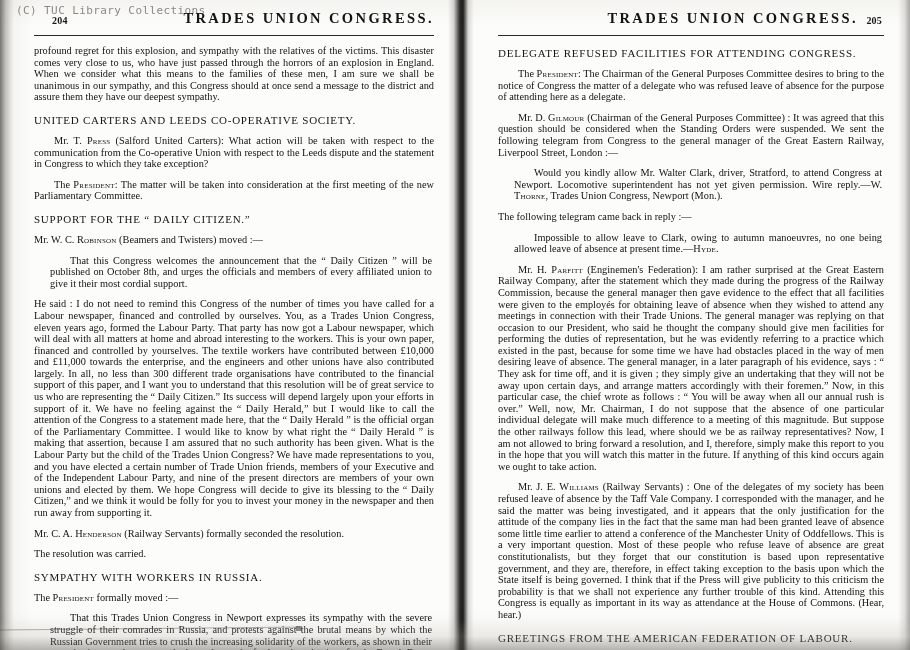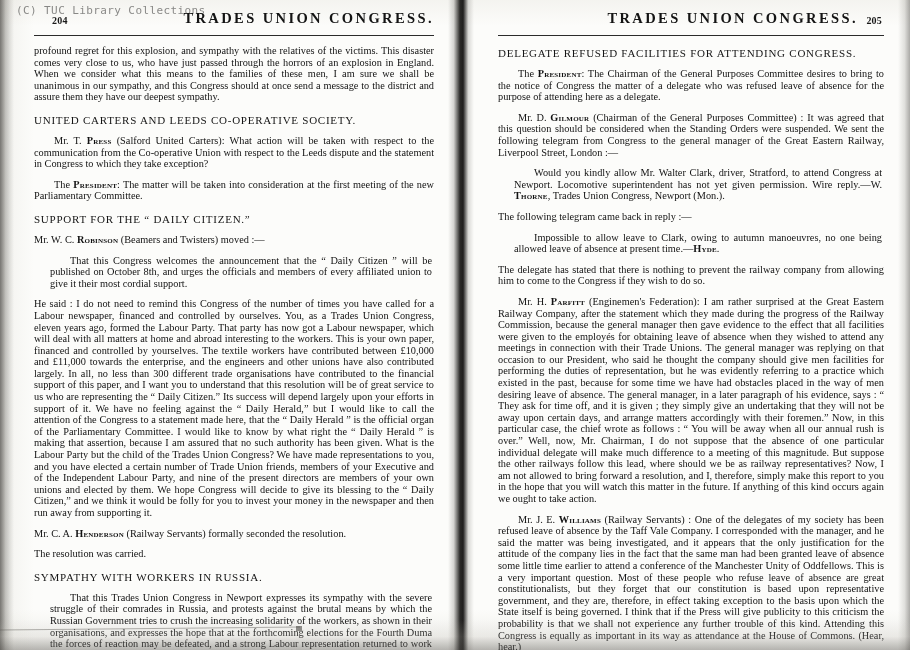--- a/index.html
+++ b/index.html
@@ -170,21 +170,21 @@
 
   
   p.body.quote {
     text-indent: 20px;
     margin-left: 16px;
     margin-right: 2px;
   }
 
   .sc {
     font-variant: small-caps;
-    font-weight: bold;
+    font-weight: normal;
     letter-spacing: 0.2px;
   }
 
   
   .watermark {
     position: absolute;
     left: 16px;
     top: 4px;
     font-family: "DejaVu Sans Mono", "Liberation Mono", monospace;
     font-size: 11px;
@@ -213,38 +213,38 @@
         <div class="section-head">UNITED CARTERS AND LEEDS CO-OPERATIVE SOCIETY.</div>
         <p class="body">Mr. T. <span class="sc">Press</span> (Salford United Carters): What action will be taken with respect to the communication from the Co-operative Union with respect to the Leeds dispute and the statement in Congress to which they take exception?</p>
         <p class="body">The <span class="sc">President</span>: The matter will be taken into consideration at the first meeting of the new Parliamentary Committee.</p>
         <div class="section-head">SUPPORT FOR THE “ DAILY CITIZEN.”</div>
         <p class="body flush">Mr. W. C. <span class="sc">Robinson</span> (Beamers and Twisters) moved :—</p>
         <p class="body quote">That this Congress welcomes the announcement that the “ Daily Citizen ” will be published on October 8th, and urges the officials and members of every affiliated union to give it their most cordial support.</p>
         <p class="body flush">He said : I do not need to remind this Congress of the number of times you have called for a Labour newspaper, financed and controlled by ourselves. You, as a Trades Union Congress, eleven years ago, formed the Labour Party. That party has now got a Labour newspaper, which will deal with all matters at home and abroad interesting to the workers. This is your own paper, financed and controlled by yourselves. The textile workers have contributed between £10,000 and £11,000 towards the enterprise, and the engineers and other unions have also contributed largely. In all, no less than 300 different trade organisations have contributed to the financial support of this paper, and I want you to understand that this resolution will be of great service to us who are representing the “ Daily Citizen.” Its success will depend largely upon your efforts in support of it. We have no feeling against the “ Daily Herald,” but I would like to call the attention of the Congress to a statement made here, that the “ Daily Herald ” is the official organ of the Parliamentary Committee. I would like to know by what right the “ Daily Herald ” is making that assertion, because I am assured that no such authority has been given. What is the Labour Party but the child of the Trades Union Congress? We have made representations to you, and you have elected a certain number of Trade Union friends, members of your Executive and of the Independent Labour Party, and nine of the present directors are members of your own unions and elected by them. We hope Congress will decide to give its blessing to the “ Daily Citizen,” and we think it would be folly for you to invest your money in the newspaper and then run away from supporting it.</p>
         <p class="body flush">Mr. C. A. <span class="sc">Henderson</span> (Railway Servants) formally seconded the resolution.</p>
         <p class="body flush">The resolution was carried.</p>
         <div class="section-head">SYMPATHY WITH WORKERS IN RUSSIA.</div>
+        <p class="body flush">The <span class="sc">President</span> formally moved :—</p>
         <p class="body quote">That this Trades Union Congress in Newport expresses its sympathy with the severe struggle of their comrades in Russia, and protests against the brutal means by which the Russian Government tries to crush the increasing solidarity of the workers, as shown in their organisations, and expresses the hope that at the forthcoming elections for the Fourth Duma the forces of reaction may be defeated, and a strong Labour representation returned to work for the overthrow of capitalism and autocracy.</p>
       </div>
   </div>
 
   <div class="page page-right">
     <div class="running-head">
       <span class="head-title">TRADES UNION CONGRESS.</span>
       <span class="folio folio-right">205</span>
     </div>
     <hr class="head-rule">
     <div class="column">
         <div class="section-head">DELEGATE REFUSED FACILITIES FOR ATTENDING CONGRESS.</div>
         <p class="body">The <span class="sc">President</span>: The Chairman of the General Purposes Committee desires to bring to the notice of Congress the matter of a delegate who was refused leave of absence for the purpose of attending here as a delegate.</p>
         <p class="body">Mr. D. <span class="sc">Gilmour</span> (Chairman of the General Purposes Committee) : It was agreed that this question should be considered when the Standing Orders were suspended. We sent the following telegram from Congress to the general manager of the Great Eastern Railway, Liverpool Street, London :—</p>
         <p class="body quote">Would you kindly allow Mr. Walter Clark, driver, Stratford, to attend Congress at Newport. Locomotive superintendent has not yet given permission. Wire reply.—W. <span class="sc">Thorne</span>, Trades Union Congress, Newport (Mon.).</p>
         <p class="body flush">The following telegram came back in reply :—</p>
         <p class="body quote">Impossible to allow leave to Clark, owing to autumn manoeuvres, no one being allowed leave of absence at present time.—<span class="sc">Hyde</span>.</p>
-        <p class="body flush">The delegate has stated that there is nothing to prevent the railway company from allowing him to come to the Congress if they wish to do so.</p>
         <p class="body">Mr. H. <span class="sc">Parfitt</span> (Enginemen's Federation): I am rather surprised at the Great Eastern Railway Company, after the statement which they made during the progress of the Railway Commission, because the general manager then gave evidence to the effect that all facilities were given to the employés for obtaining leave of absence when they wished to attend any meetings in connection with their Trade Unions. The general manager was replying on that occasion to our President, who said he thought the company should give men facilities for performing the duties of representation, but he was evidently referring to a practice which existed in the past, because for some time we have had obstacles placed in the way of men desiring leave of absence. The general manager, in a later paragraph of his evidence, says : “ They ask for time off, and it is given ; they simply give an undertaking that they will not be away upon certain days, and arrange matters accordingly with their foremen.” Now, in this particular case, the chief wrote as follows : “ You will be away when all our annual rush is over.” Well, now, Mr. Chairman, I do not suppose that the absence of one particular individual delegate will make much difference to a meeting of this magnitude. But suppose the other railways follow this lead, where should we be as railway representatives? Now, I am not allowed to bring forward a resolution, and I, therefore, simply make this report to you in the hope that you will watch this matter in the future. If anything of this kind occurs again we ought to take action.</p>
         <p class="body">Mr. J. E. <span class="sc">Williams</span> (Railway Servants) : One of the delegates of my society has been refused leave of absence by the Taff Vale Company. I corresponded with the manager, and he said the matter was being investigated, and it appears that the only justification for the attitude of the company lies in the fact that the same man had been granted leave of absence some little time earlier to attend a conference of the Manchester Unity of Oddfellows. This is a very important question. Most of these people who refuse leave of absence are great constitutionalists, but they forget that our constitution is based upon representative government, and they are, therefore, in effect taking exception to the basis upon which the State itself is being governed. I think that if the Press will give publicity to this criticism the probability is that we shall not experience any further trouble of this kind. Attending this Congress is equally as important in its way as attendance at the House of Commons. (Hear, hear.)</p>
         <div class="section-head">GREETINGS FROM THE AMERICAN FEDERATION OF LABOUR.</div>
         <p class="body">The <span class="sc">President</span>: I have now a very pleasing duty to perform in welcoming the American delegates from the Federation of Labour, the Labour Party, the General Federation of Trade Unions, and the Co-operative Union. I will ask Mr. George L. Berry, of the American Federation of Labour, to deliver his message.</p>
       </div>
   </div>
 
   <div class="gutter"></div>
   <div class="edge-left"></div>
   <div class="edge-right"></div>

